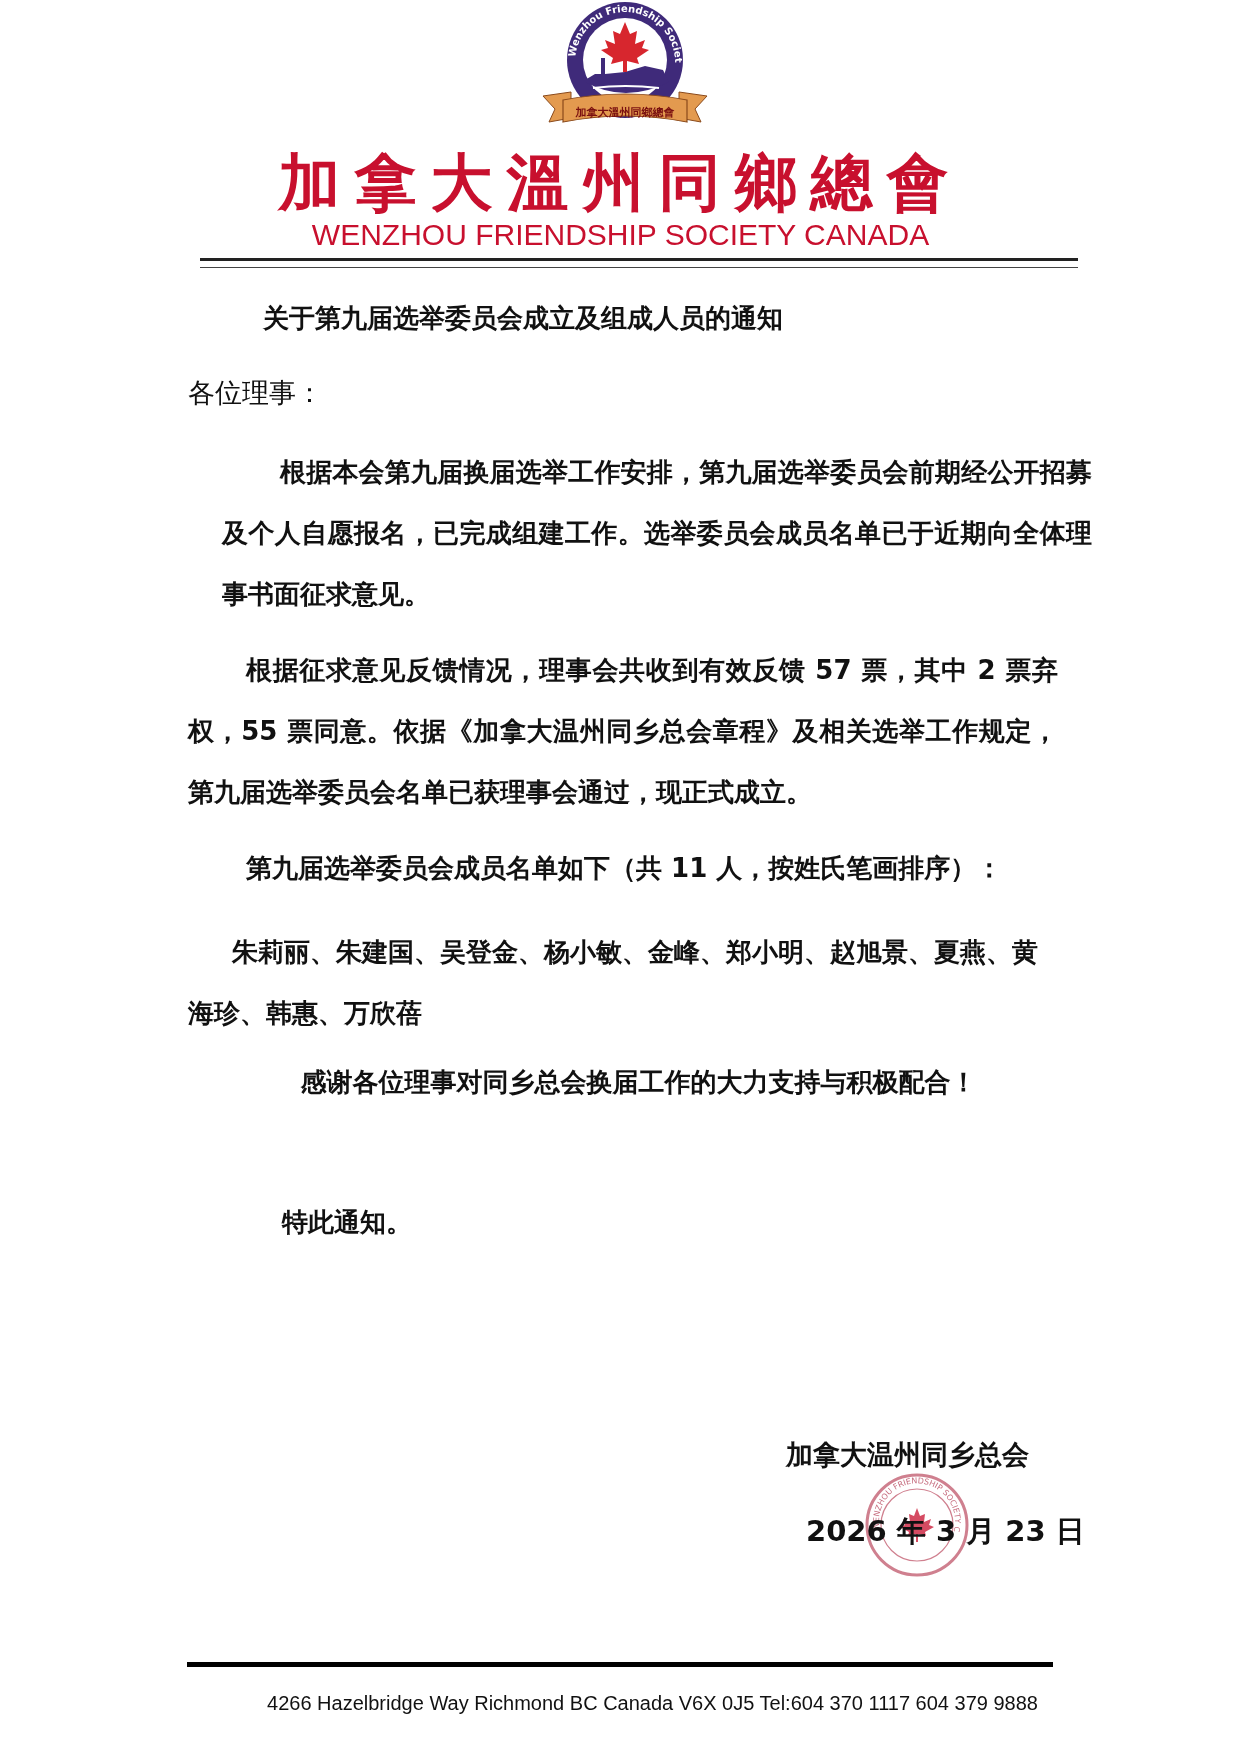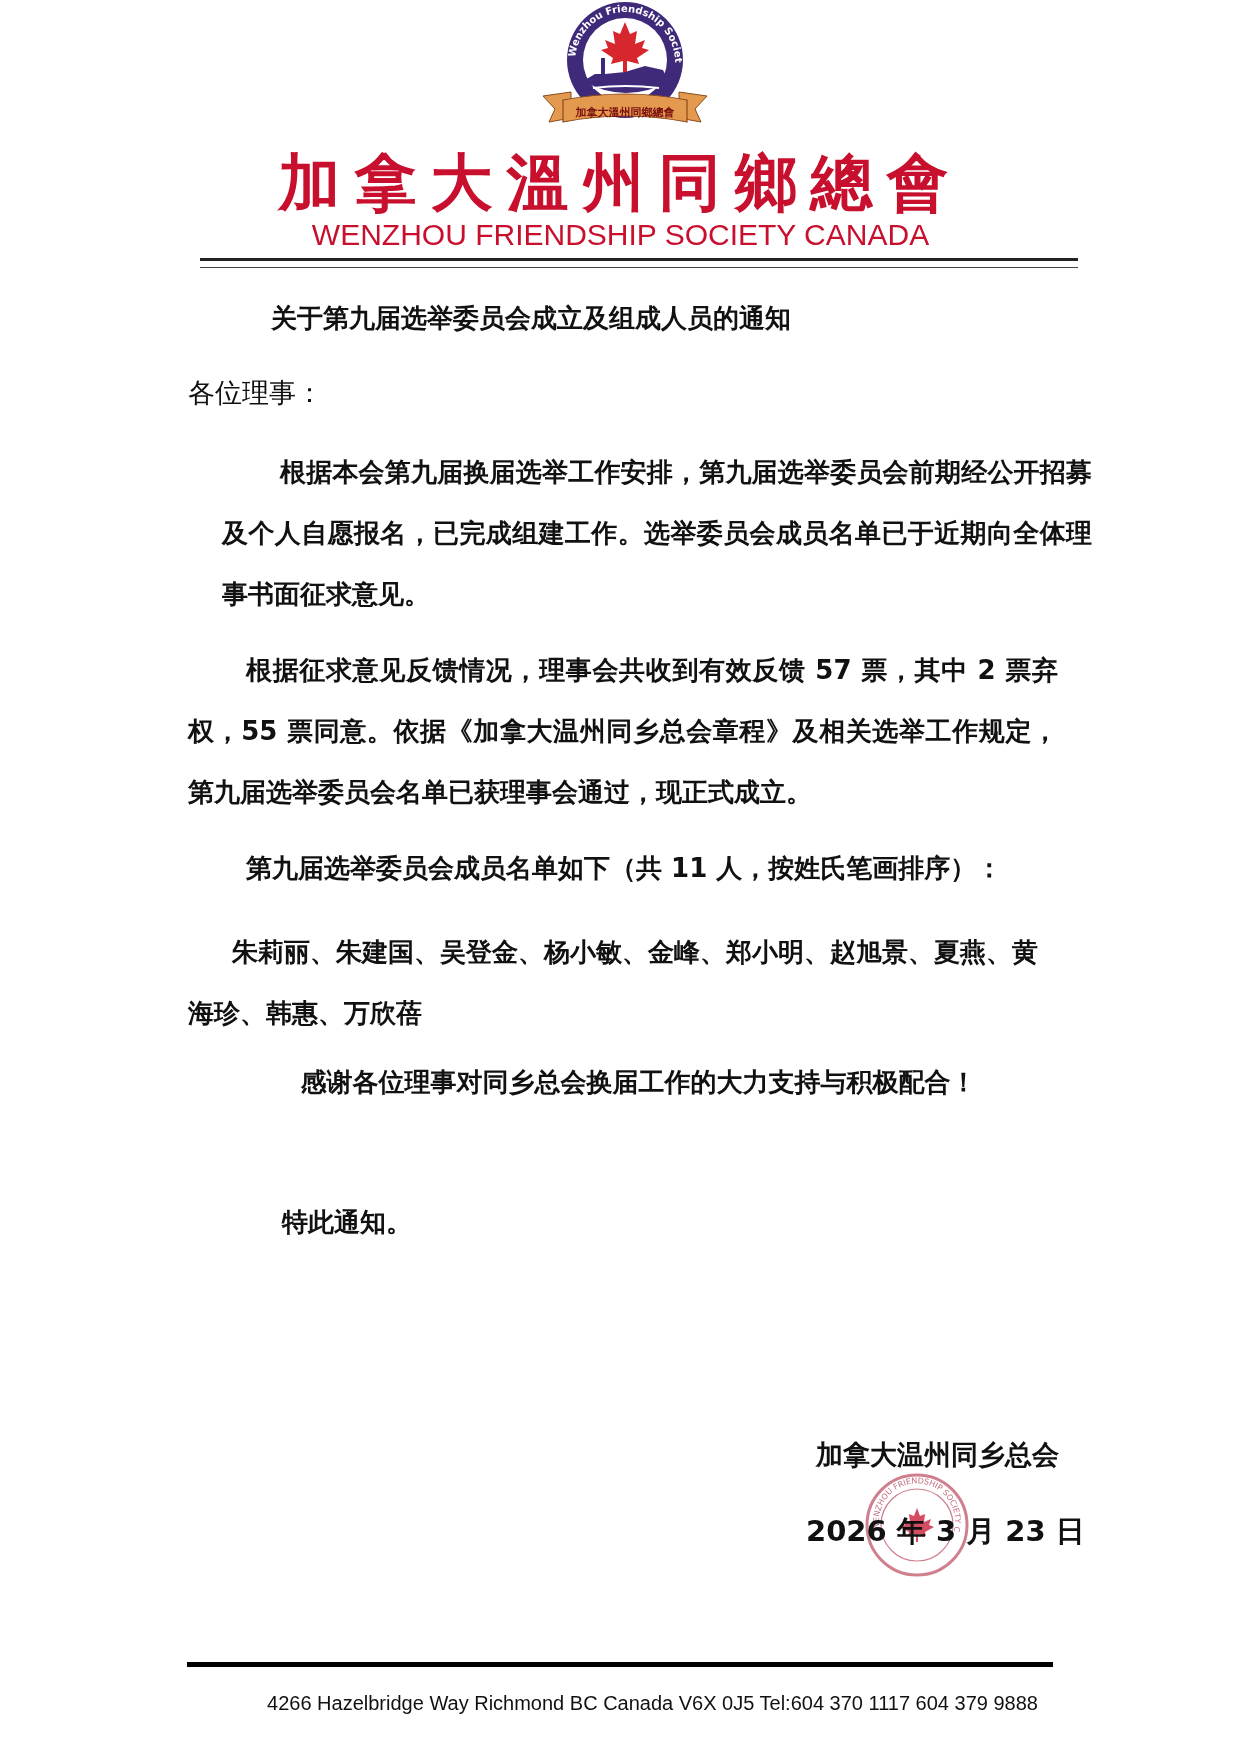--- a/index.html
+++ b/index.html
@@ -14,36 +14,36 @@
   .cn-title { left: 0; width: 1241px; top: 148px; text-align: center;
               font-family: "DejaVu Serif", serif; font-weight: bold;
               font-size: 62px; letter-spacing: 14px; color: #c8102e; line-height: 70px; }
   .en-title { left: 0; width: 1241px; top: 218px; text-align: center;
               font-family: "Liberation Sans", sans-serif; font-size: 30px;
               color: #c8102e; letter-spacing: 0px; line-height: 34px; }
   .rule-double { left: 200px; width: 878px; top: 258px; height: 6px;
                  border-top: 3px solid #222; border-bottom: 1.5px solid #444; }
 
   
-  .doc-title { left: 12px; width: 1038px; top: 300px; text-align: center;
+  .doc-title { left: 4px; width: 1038px; top: 300px; text-align: center;
                font-size: 26px; font-weight: bold; line-height: 36px; }
   .salutation { left: 188px; top: 375px; font-size: 27px; font-weight: normal; line-height: 36px; }
   .para { left: 188px; width: 870px; font-size: 26px; font-weight: bold;
           line-height: 61px; text-indent: 58px; text-align: justify; }
   .p1 { top: 442px; margin-left: 34px; }
   .p2 { top: 640px; }
   .p3 { top: 838px; }
   .p4 { left: 188px; width: 870px; top: 922px; font-size: 26px; font-weight: bold;
         line-height: 61px; text-indent: 44px; }
   .thanks { left: 0; width: 1241px; top: 1064px; text-align: center; padding-left: 18px;
             font-size: 26px; font-weight: bold; line-height: 36px; }
   .closing { left: 246px; top: 1204px; font-size: 26px; font-weight: bold; line-height: 36px; margin-left: 36px; }
 
   
-  .sig-org { left: 816px; top: 1437px; font-size: 27px; font-weight: bold; line-height: 36px; }
+  .sig-org { left: 786px; top: 1437px; font-size: 27px; font-weight: bold; line-height: 36px; }
   .sig-date { left: 806px; top: 1513px; font-size: 29px; font-weight: bold; line-height: 36px; }
   .seal { left: 862px; top: 1470px; width: 110px; height: 110px; opacity: 0.75; }
 
   
   .rule-footer { left: 187px; width: 866px; top: 1662px; height: 5px; background: #000; }
   .footer-address { left: 0; width: 1241px; top: 1691px; text-align: center;
                     font-family: "Liberation Sans", sans-serif; font-size: 20px;
                     line-height: 24px; color: #111; padding-left: 32px; }
 </style>
 </head>

